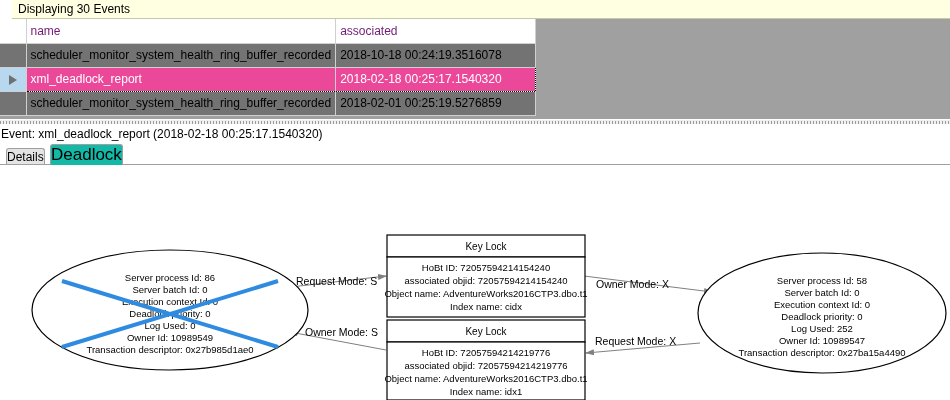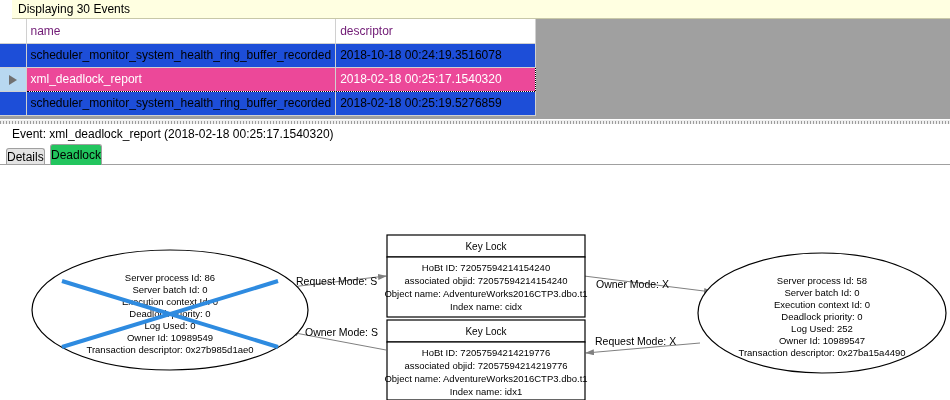--- a/index.html
+++ b/index.html
@@ -45,21 +45,21 @@
   table.events-grid td {
     height: 24px;
     border-right: 1px solid #d0d0d0;
     border-bottom: 1px solid #d0d0d0;
     padding: 0 4px;
     text-align: left;
     font-weight: normal;
     vertical-align: middle;
     white-space: nowrap;
     overflow: hidden;
-    background: #1d4ed8;
+    background: #737373;
   }
   table.events-grid th { background: #ffffff; color: #701a75; }
   table.events-grid td.sel-col, table.events-grid th.sel-col {
     padding: 0; text-align: center;
   }
   tr.row-selected td { background: #2a8fe0; color: #ffffff; }
   tr.row-selected td.sel-col {
     background: #b8d8f0;
     color: #000;
     outline: none;
@@ -99,21 +99,21 @@
     position: absolute; left: 0; top: 1px; width: 950px; height: 3px;
     background-image: repeating-linear-gradient(
       to right, #808080 0, #808080 1px, transparent 1px, transparent 3px);
     opacity: .75;
   }
 
   
   .event-header {
     position: absolute; left: 0; top: 124px; width: 950px; height: 19px;
     display: flex; align-items: center;
-    padding-left: 12px;
+    padding-left: 1px;
     background: #ffffff;
     font-size: 12px;
     white-space: nowrap;
   }
   .tabstrip {
     position: absolute; left: 0; top: 143px; width: 950px; height: 22px;
     background: #ffffff;
   }
   .tab {
     position: absolute; bottom: 0;
@@ -123,24 +123,25 @@
     font-size: 12px;
     border: 1px solid #a0a0a0;
     border-bottom: none;
     border-radius: 3px 3px 0 0;
     background: #efefef;
     color: #000;
   }
   .tab.inactive { left: 6px; height: 17px; background: #e4e4e4; }
   .tab.active {
     left: 50px; height: 21px;
-    background: #22c55e;
+    background: #14b8a6;
     border-color: #a0a0a0;
     z-index: 3;
-    font-size: 12px;
+    font-size: 17px;
+    align-items: flex-end;
   }
 
   
   .canvas-wrap {
     position: absolute; left: 0; top: 164px; width: 950px; height: 236px;
     background: #ffffff;
     border-top: 1px solid #a0a0a0;
     overflow: hidden;
   }
   .canvas-wrap svg { display: block; }
@@ -174,40 +175,40 @@
     <table class="events-grid">
       <colgroup>
         <col class="c-sel">
           <col class="c-name">
           <col class="c-ts">
       </colgroup>
       <thead>
         <tr>
           <th class="sel-col"></th>
           <th>name</th>
-          <th>descriptor</th>
+          <th>associated</th>
         </tr>
       </thead>
       <tbody>
         <tr>
           <td class="sel-col"></td>
           <td class="cell-name">scheduler_monitor_system_health_ring_buffer_recorded</td>
           <td class="cell-ts">2018-10-18 00:24:19.3516078</td>
         </tr>
         <tr class="row-selected">
           <td class="sel-col">
             <span class="row-marker"></span>
           </td>
           <td class="cell-name">xml_deadlock_report</td>
           <td class="cell-ts">2018-02-18 00:25:17.1540320</td>
         </tr>
         <tr>
           <td class="sel-col"></td>
           <td class="cell-name">scheduler_monitor_system_health_ring_buffer_recorded</td>
-          <td class="cell-ts">2018-02-18 00:25:19.5276859</td>
+          <td class="cell-ts">2018-02-01 00:25:19.5276859</td>
         </tr>
       </tbody>
     </table>
   </div>
 
   <div class="splitter">
     <div class="grip"></div>
   </div>
 
   <div class="event-header">

